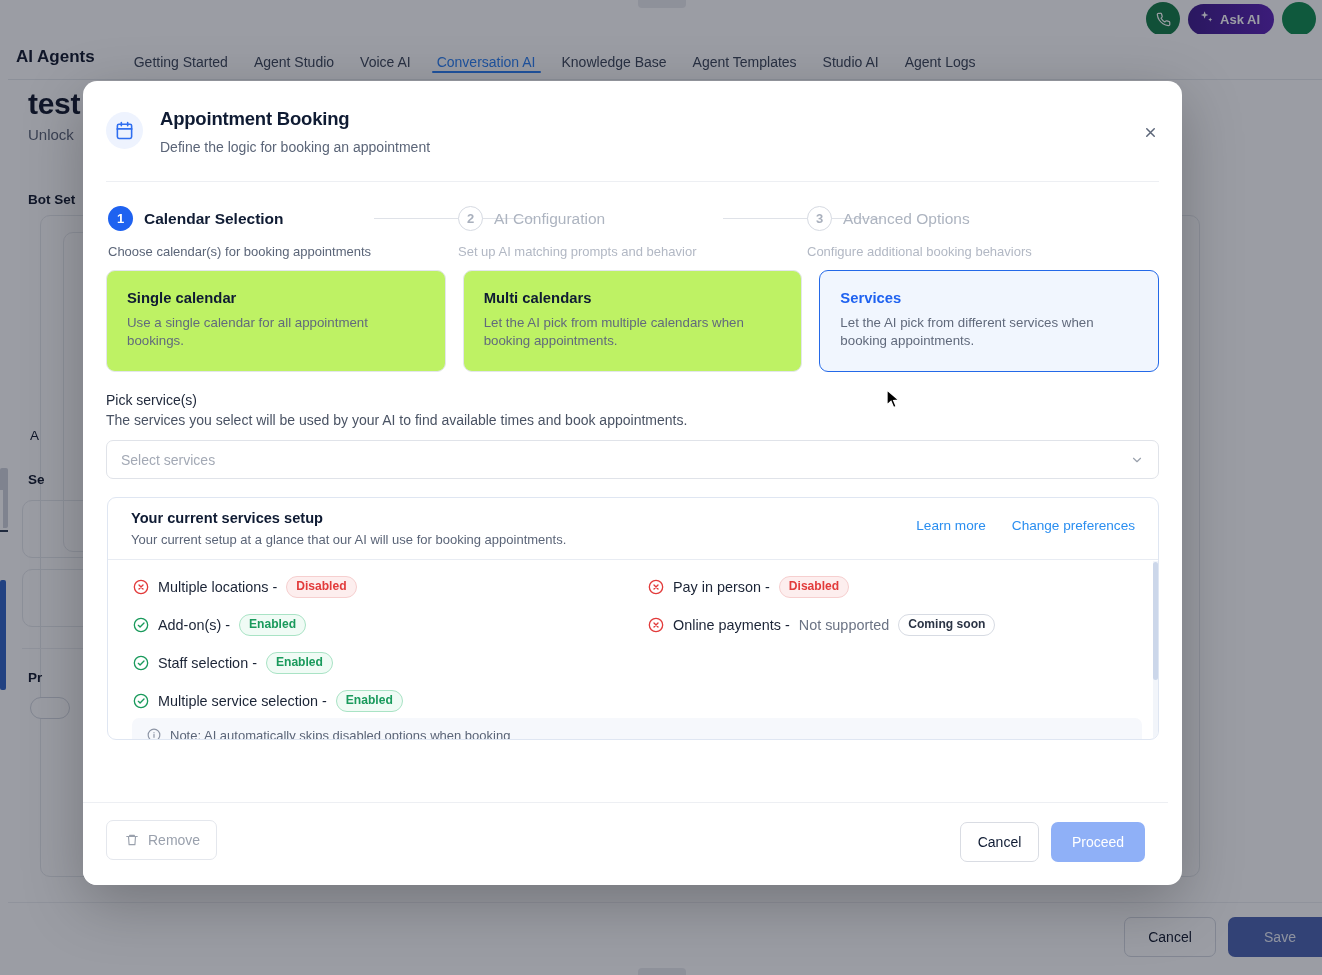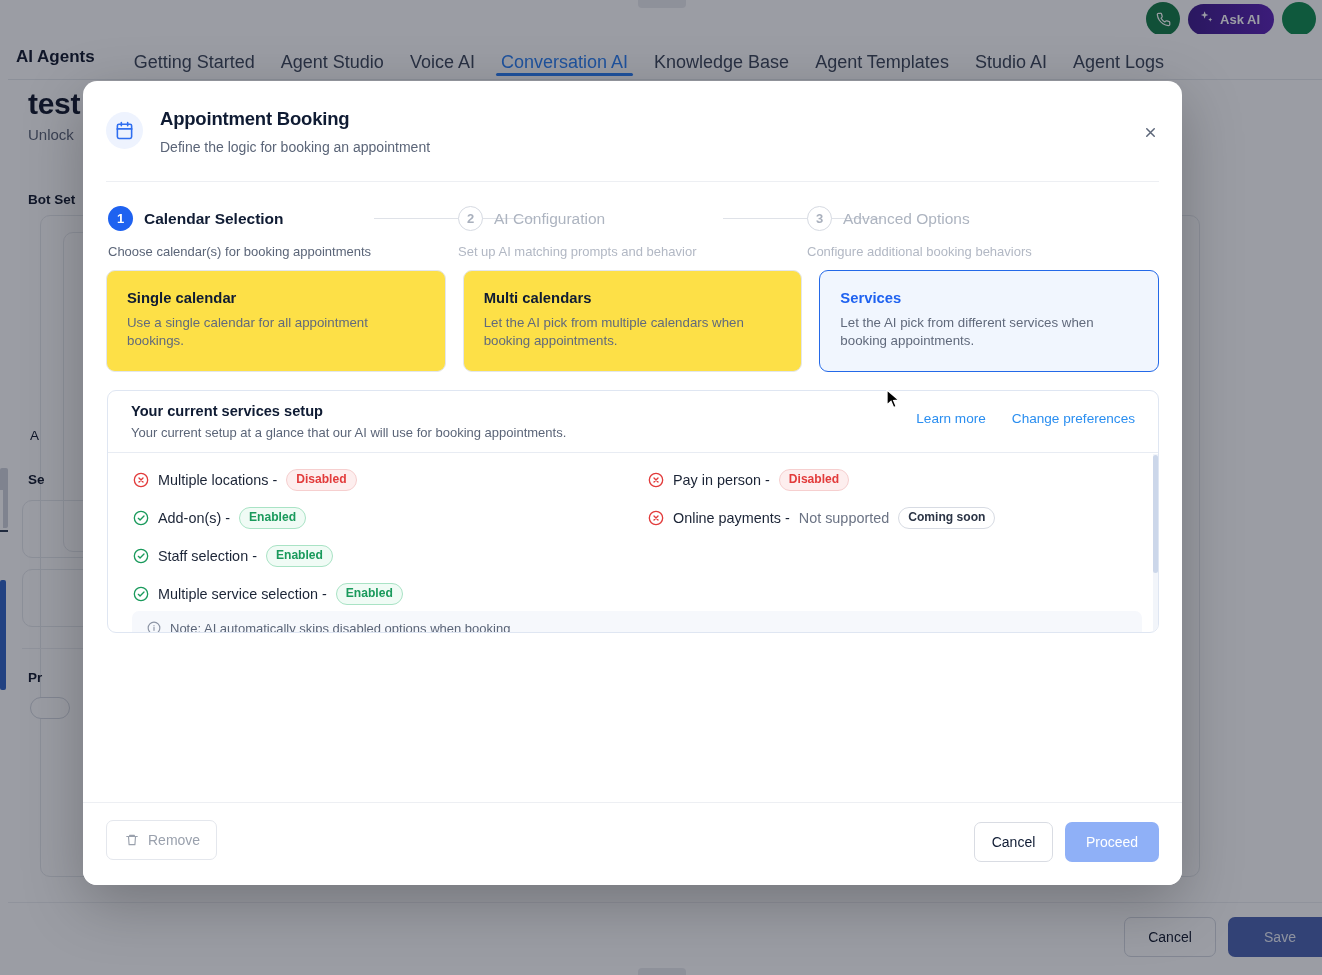--- a/index.html
+++ b/index.html
@@ -44,21 +44,21 @@
   .bg-nav {
     position: absolute; left: 0; top: 34px; width: 1322px; height: 46px;
     display: flex; align-items: center; gap: 0;
     border-bottom: 1px solid #e6e8ec; background: #fff;
     padding-left: 16px;
   }
   .bg-nav-brand {
     font-size: 17px; font-weight: 700; color: #10182b; margin-right: 26px;
   }
   .bg-nav-item {
-    font-size: 18px; color: #3c4659; padding: 13px 13px 2px;
+    font-size: 14px; color: #3c4659; padding: 13px 13px 2px;
     position: relative; white-space: nowrap;
   }
   .bg-nav-item.active { color: #2a7ff3; }
   .bg-nav-item.active::after {
     content: ""; position: absolute; left: 8px; right: 8px; bottom: -1px;
     height: 2.5px; background: #2a7ff3; border-radius: 2px;
   }
 
   .bg-body { position: absolute; left: 0; top: 80px; width: 1322px; bottom: 0; background: #fff; }
   .bg-title {
@@ -175,21 +175,21 @@
   .step-2 { left: 375px; }
   .step-3 { left: 724px; }
   .step-line { position: absolute; top: 36px; height: 1px; background: #dfe2e8; }
   .line-a { left: 291px; width: 160px; }
   .line-b { left: 640px; width: 160px; }
 
   
   .opt-row { position: relative; height: 102px; margin: 0 23px; display: flex; gap: 17px; }
   .opt-card {
     flex: 1; border: 1px solid #e3e6ec; border-radius: 9px;
-    padding: 19px 20px 0 20px; background: #fde047; cursor: pointer;
+    padding: 19px 20px 0 20px; background: #bef264; cursor: pointer;
   }
   .opt-card.selected { border: 1.6px solid #2469e8; background: #f1f6fe; }
   .opt-title { font-size: 14.8px; font-weight: 700; color: #0f1b33; }
   .opt-card.selected .opt-title { color: #1f62f0; }
   .opt-desc { font-size: 13.3px; color: #616a7c; margin-top: 8px; line-height: 1.38; }
 
   
   .pick-wrap { margin: 20px 23px 0 23px; }
   .pick-label { font-size: 14px; color: #222b3d; }
   .pick-hint { font-size: 14px; color: #4a5364; margin-top: 4px; }
@@ -240,21 +240,21 @@
   .panel-scrollbar {
     position: absolute; right: 0; top: 63px; bottom: 0; width: 5px; background: #f2f5fa;
   }
   .panel-scrollthumb {
     position: absolute; right: 0; top: 64px; width: 5px; height: 118px;
     background: #ccd7ea; border-radius: 3px;
   }
 
   
   .modal-foot {
-    position: absolute; left: 0; right: 0; bottom: 0; height: 83px;
+    position: absolute; left: 0; right: 14px; bottom: 0; height: 83px;
     border-top: 1px solid #edeff3; background: #fff;
   }
   .btn-remove {
     position: absolute; left: 23px; top: 17px; height: 40px; padding: 0 16px;
     border: 1px solid #e4e7ed; border-radius: 7px; background: #fff;
     display: flex; align-items: center; gap: 8px;
     font-size: 14px; color: #9aa1ad; cursor: pointer;
   }
   .btn-cancel {
     position: absolute; right: 129px; top: 19px; width: 79px; height: 40px;
@@ -398,20 +398,32 @@
     <div class="opt-card">
       <div class="opt-title">Multi calendars</div>
       <div class="opt-desc">Let the AI pick from multiple calendars when booking appointments.</div>
     </div>
     <div class="opt-card selected">
       <div class="opt-title">Services</div>
       <div class="opt-desc">Let the AI pick from different services when booking appointments.</div>
     </div>
   </div>
 
+  <div class="pick-wrap">
+    <div class="pick-label">Pick service(s)</div>
+    <div class="pick-hint">The services you select will be used by your AI to find available times and book appointments.</div>
+    <div class="select-box">
+      <div class="select-placeholder">Select services</div>
+      <div class="select-chev">
+        <svg width="14" height="14" viewBox="0 0 24 24" fill="none" stroke="currentColor" stroke-width="2" stroke-linecap="round" stroke-linejoin="round">
+            <path d="M6 9l6 6 6-6"></path>
+          </svg>
+      </div>
+    </div>
+  </div>
 
   <div class="setup-panel">
     <div class="setup-head">
       <div class="setup-title">Your current services setup</div>
       <div class="setup-sub">Your current setup at a glance that our AI will use for booking appointments.</div>
       <div class="setup-links">
         <div class="setup-link">Learn more</div>
         <div class="setup-link">Change preferences</div>
       </div>
     </div>

